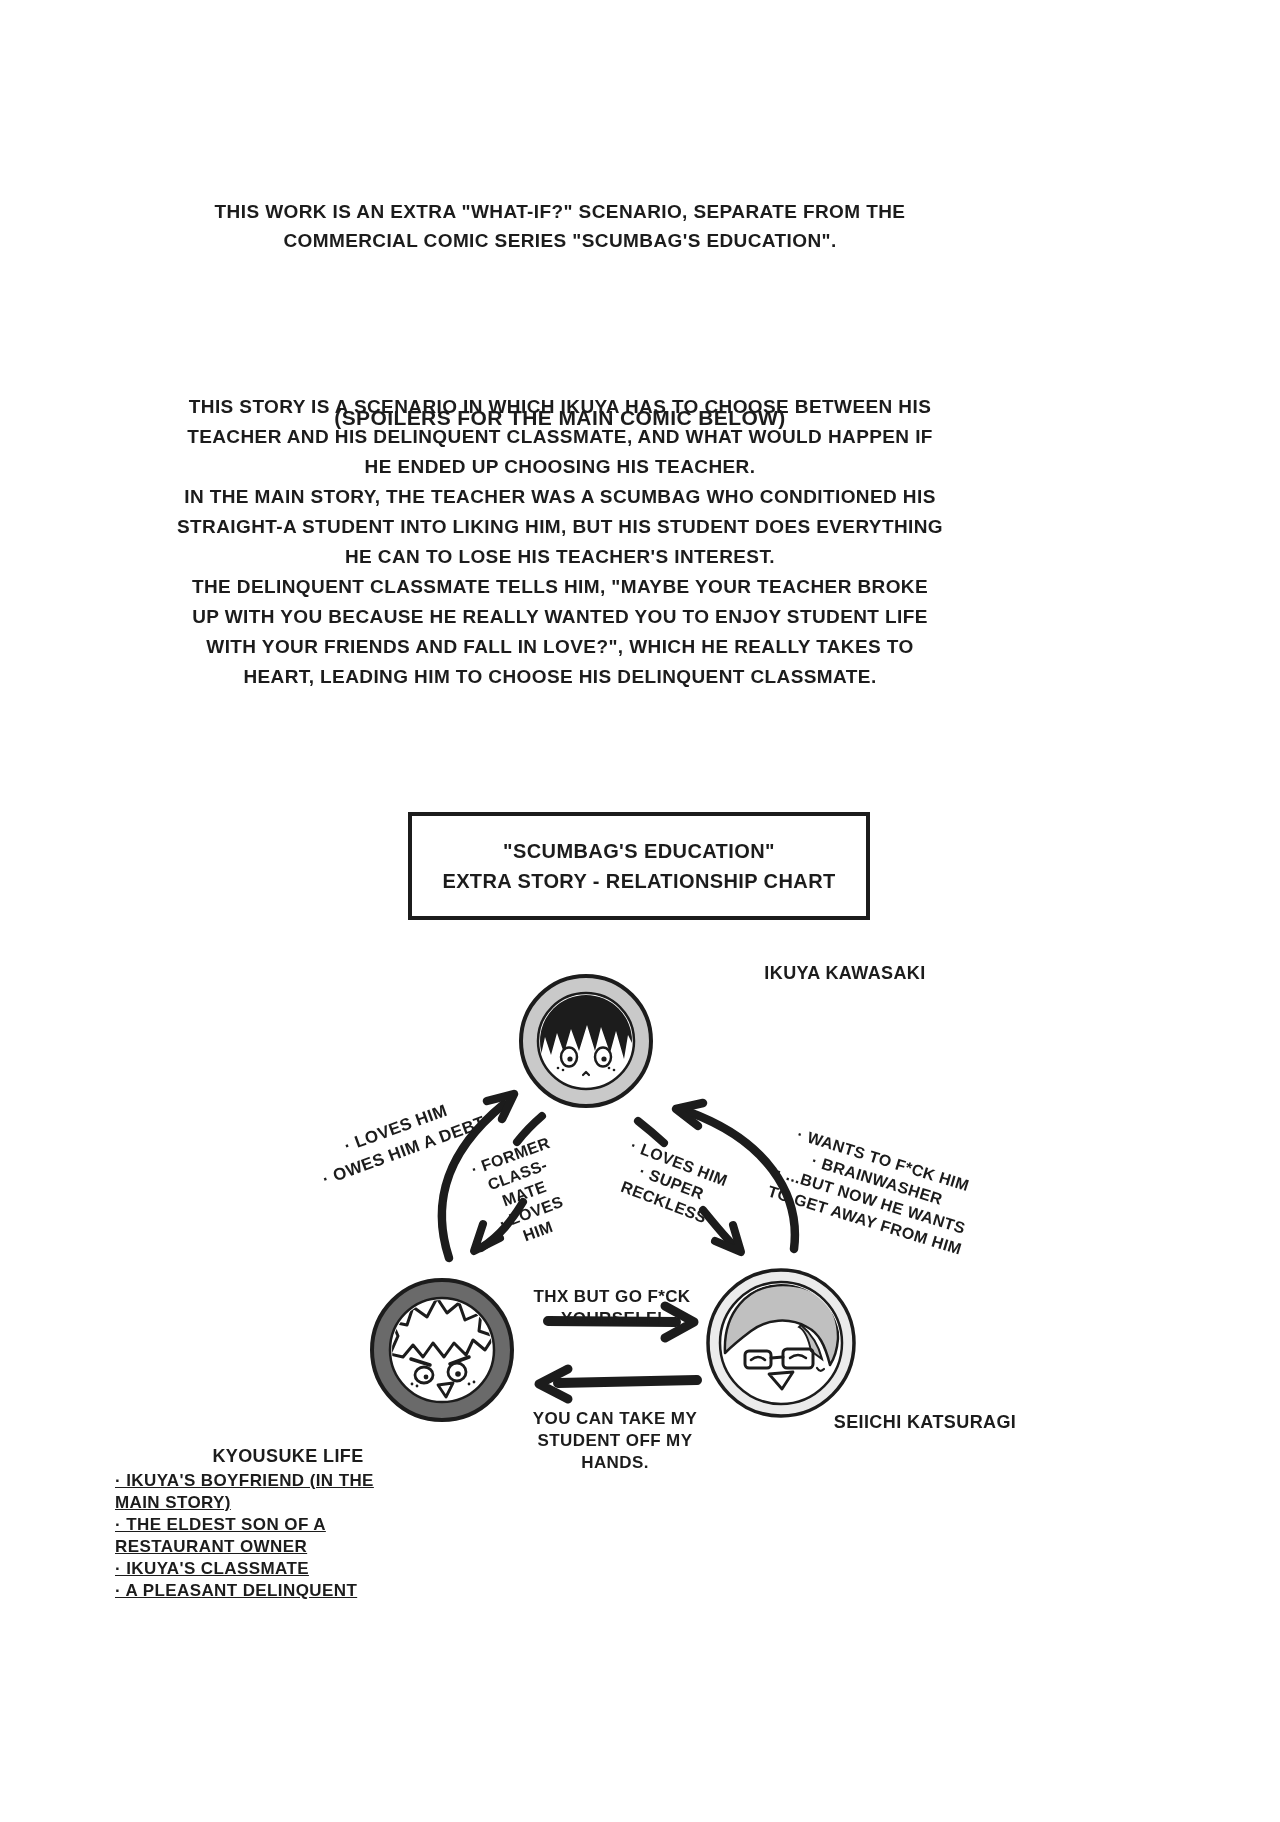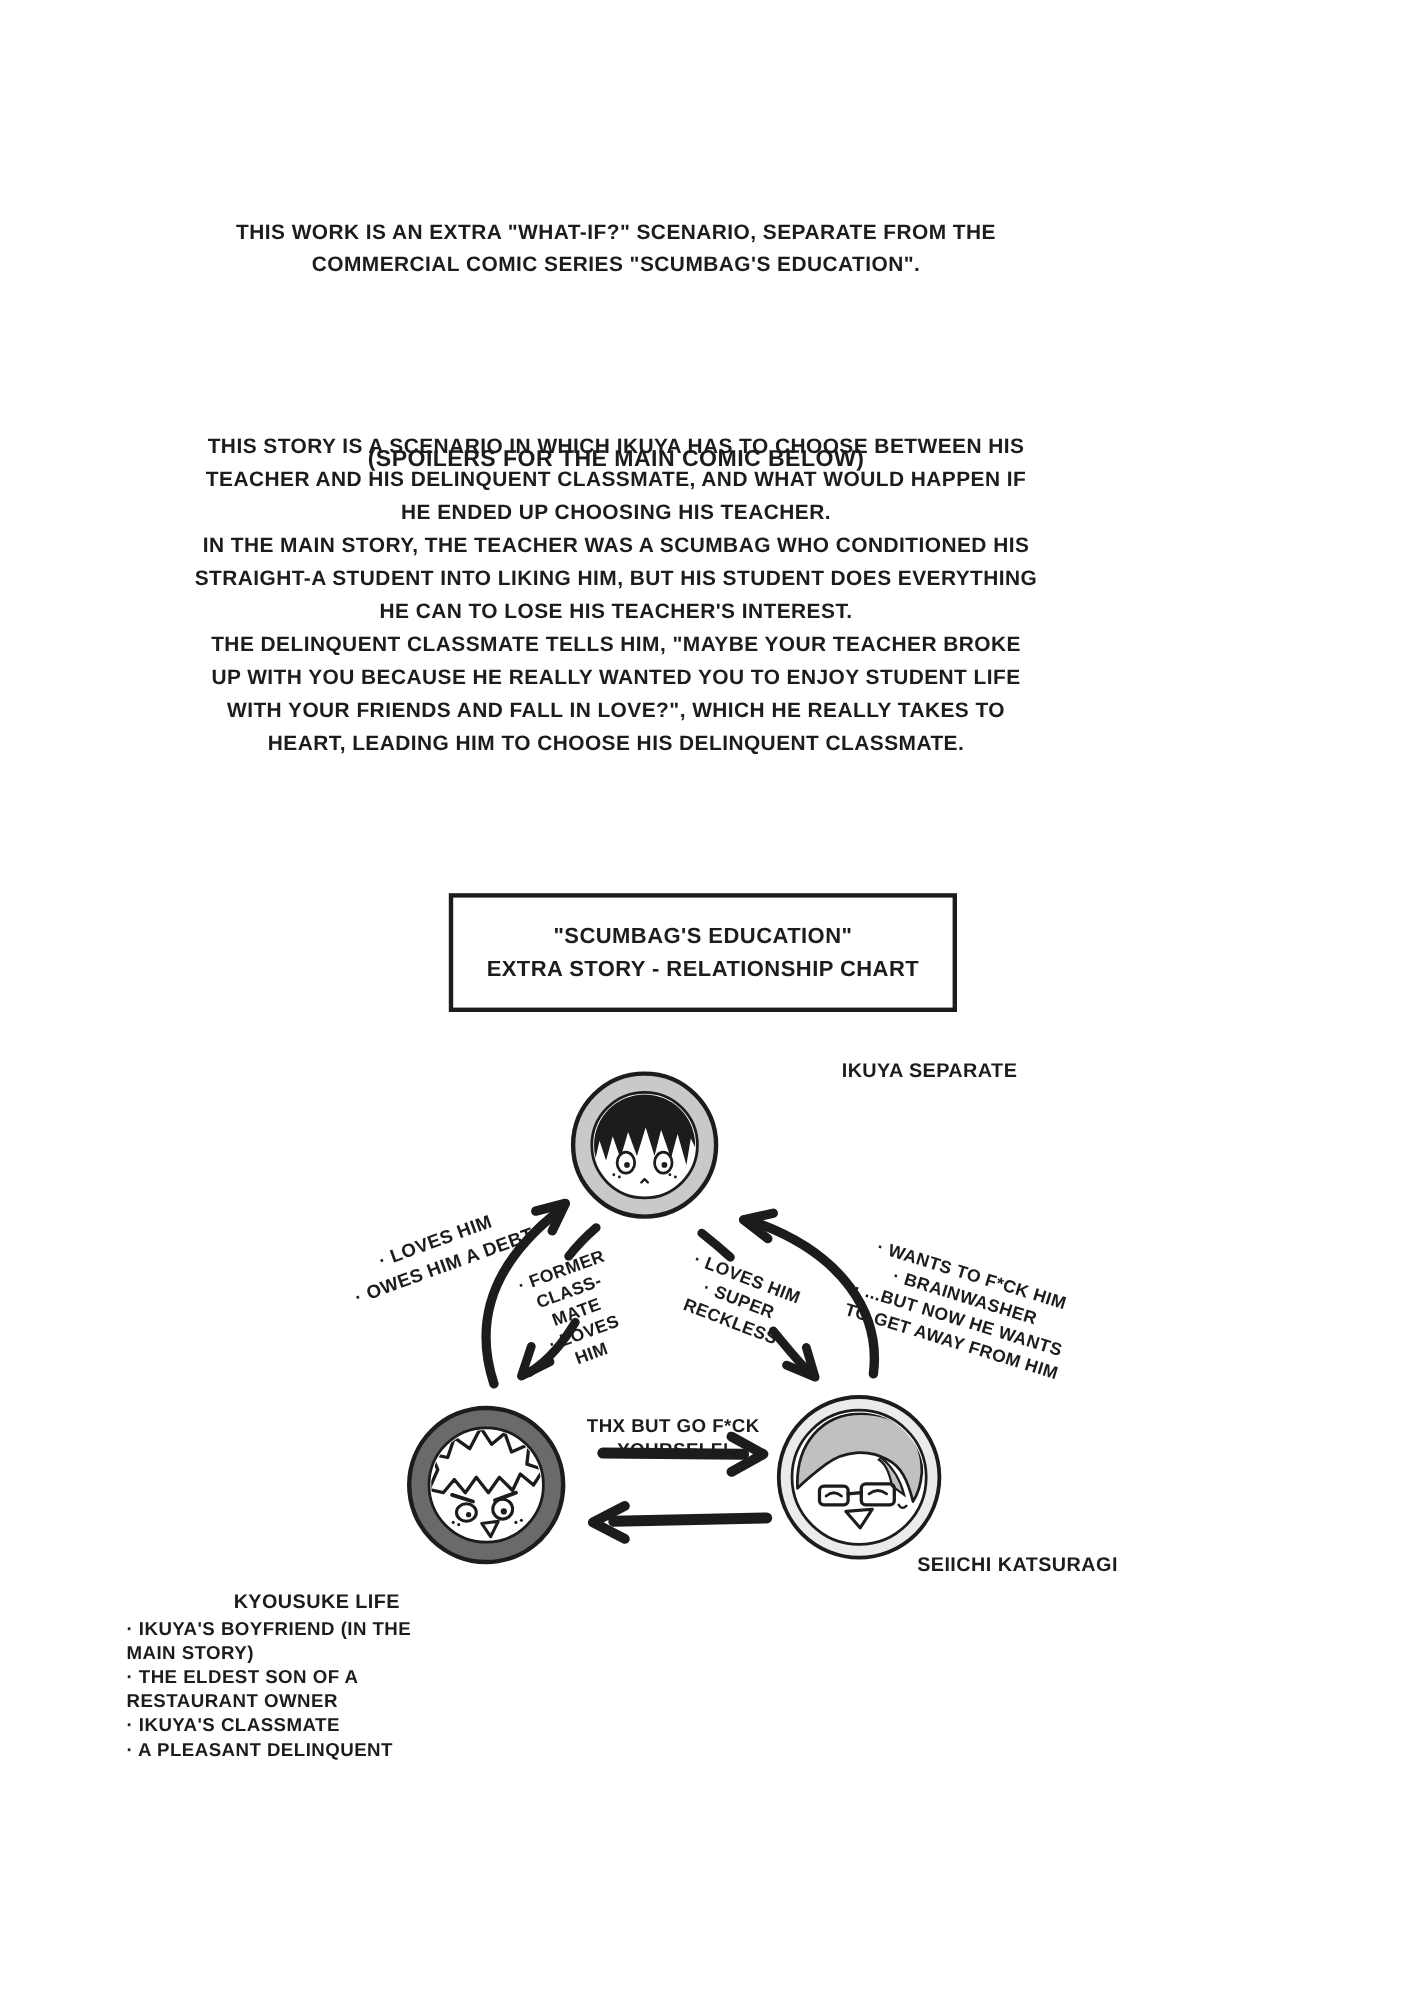--- a/index.html
+++ b/index.html
@@ -11,21 +11,21 @@
   .comic{letter-spacing:0.4px;padding-left:20px;}
   #intro{left:80px;top:197px;width:960px;font-size:19px;line-height:29px;}
   #spoiler-heading{left:80px;top:366px;width:960px;font-size:21px;line-height:26px;margin-top:39px;}
   #spoiler-body{left:80px;top:392px;width:960px;font-size:19px;line-height:30px;}
   #chart-title-box{left:408px;top:812px;width:454px;height:100px;border:4px solid #1c1c1c;
         display:flex;align-items:center;justify-content:center;}
   #chart-title{font-size:20px;line-height:30px;}
   #ikuya-name{left:700px;top:963px;width:290px;font-size:18px;}
   #ikuya-notes{left:683px;top:988px;width:320px;font-size:17px;line-height:23px;}
   #baba-name{left:138px;top:1446px;width:300px;font-size:18px;}
-  #baba-notes{left:115px;top:1470px;width:315px;font-size:17px;line-height:22px;}
+  #baba-notes{left:115px;top:1470px;width:315px;font-size:17px;line-height:22px;text-decoration:underline;}
   #katsuragi-name{left:790px;top:1412px;width:270px;font-size:18px;}
   #katsuragi-notes{left:810px;top:1436px;width:280px;font-size:16px;line-height:21.5px;}
   .rel{font-size:16px;line-height:21px;text-align:center;}
   #rel-baba-to-ikuya{left:300px;top:1116px;width:200px;font-size:17px;line-height:24px;transform:rotate(-20deg);}
   #rel-ikuya-to-baba{left:467px;top:1144px;width:115px;line-height:20px;transform:rotate(-20deg);}
   #rel-ikuya-to-katsuragi{left:604px;top:1151px;width:135px;transform:rotate(21deg);}
   #rel-katsuragi-to-ikuya{left:764px;top:1148px;width:220px;transform:rotate(17deg);}
   #speech-thx{left:507px;top:1262px;width:210px;font-size:17px;line-height:22px;margin-top:24px;}
   #speech-take{left:510px;top:1408px;width:210px;font-size:17px;line-height:22px;}
   svg{position:absolute;left:0;top:0;}
@@ -152,21 +152,21 @@
           <path class="ink" stroke-width="3" d="M -10 15 L 2 14"></path>
           <path class="ink" stroke-width="2.5" d="M -30 17 Q -23 11 -16 17"></path>
           <path class="ink" stroke-width="2.5" d="M 9 15 Q 17 9 25 15"></path>
           <path d="M -12 31 L 12 29 L 1 46 Z" fill="#ffffff" stroke="#1c1c1c" stroke-width="2.8" stroke-linejoin="round"></path>
           <path class="ink" stroke-width="2.2" d="M 36 25 q 3 5 7 1"></path>
         </g>
       </g>
     </g>
   </svg>
 
-  <div id="ikuya-name" class="abs ctr">IKUYA SEPARATE</div>
+  <div id="ikuya-name" class="abs ctr">IKUYA KAWASAKI</div>
 
   <div id="baba-name" class="abs ctr">KYOUSUKE LIFE</div>
   <div id="baba-notes" class="abs pre">· IKUYA'S BOYFRIEND (IN THE
 MAIN STORY)
 · THE ELDEST SON OF A
 RESTAURANT OWNER
 · IKUYA'S CLASSMATE
 · A PLEASANT DELINQUENT</div>
 
   <div id="katsuragi-name" class="abs ctr">SEIICHI KATSURAGI</div>
@@ -181,14 +181,17 @@
   <div id="rel-ikuya-to-katsuragi" class="abs pre rel">· LOVES HIM
 · SUPER
 RECKLESS</div>
   <div id="rel-katsuragi-to-ikuya" class="abs pre rel">· WANTS TO F*CK HIM
 · BRAINWASHER
 · ...BUT NOW HE WANTS
 TO GET AWAY FROM HIM</div>
 
   <div id="speech-thx" class="abs pre ctr">THX BUT GO F*CK
 YOURSELF!</div>
+  <div id="speech-take" class="abs pre ctr">YOU CAN TAKE MY
+STUDENT OFF MY
+HANDS.</div>
 
 </div>
 
 </body></html>

